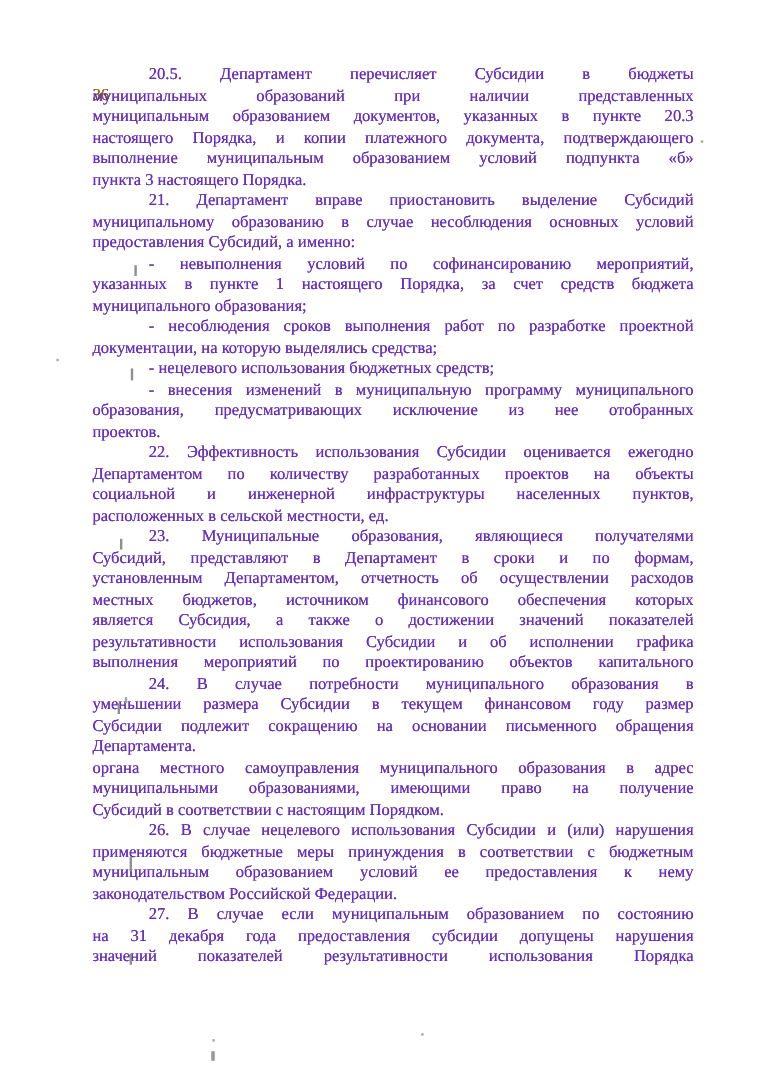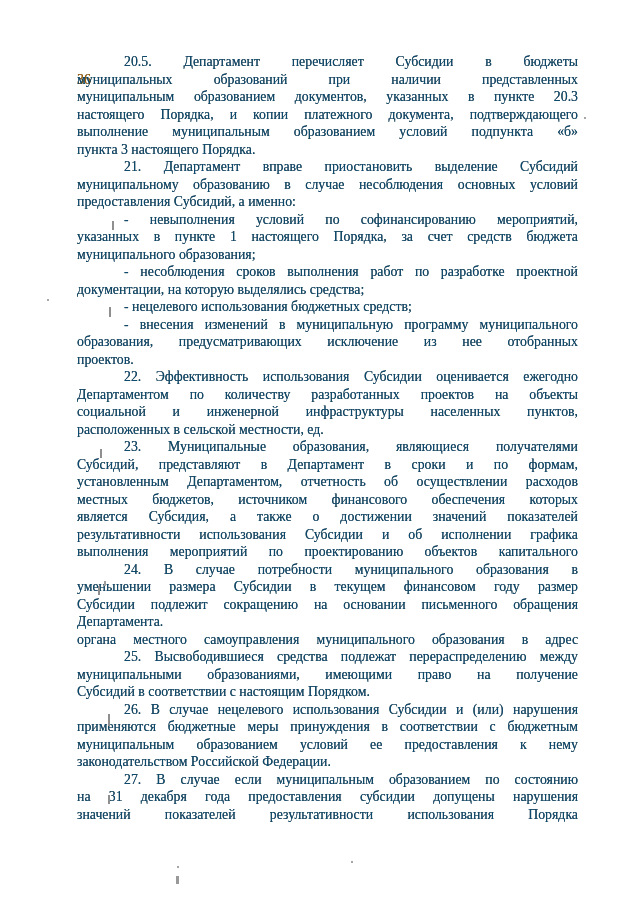--- a/index.html
+++ b/index.html
@@ -12,21 +12,21 @@
     position:relative;width:640px;height:905px;background:#ffffff;overflow:hidden;
   }
   .page-number{
     position:absolute;top:36px;left:77px;width:501px;
     font-size:14px;color:#a16207;
     text-shadow:0 0 .5px rgba(25,25,25,.75);
     margin-top:36px;
   }
   .doc-body{
     position:absolute;top:53px;left:77px;width:501px;
-    font-size:13.8px;line-height:17.5px;color:#0c4a6e;
+    font-size:13.8px;line-height:17.5px;color:#6d28d9;
     text-shadow:0 0 .5px rgba(25,25,25,.75);
   }
   .line{text-align:justify;text-align-last:justify;}
   .line.last{text-align-last:left;}
   .line.indent{text-indent:47px;}
   
   .artifact{position:absolute;background:#8f8f8f;}
   .a1{left:112px;top:221px;width:2px;height:9px;}
   .a2{left:47px;top:299px;width:2px;height:2px;background:#aaa;}
   .a3{left:109px;top:307px;width:2px;height:10px;}
@@ -74,21 +74,20 @@
       <div class="line">установленным Департаментом, отчетность об осуществлении расходов</div>
       <div class="line">местных бюджетов, источником финансового обеспечения которых</div>
       <div class="line">является Субсидия, а также о достижении значений показателей</div>
       <div class="line">результативности использования Субсидии и об исполнении графика</div>
       <div class="line">выполнения мероприятий по проектированию объектов капитального</div>
       <div class="line indent">24. В случае потребности муниципального образования в</div>
       <div class="line">уменьшении размера Субсидии в текущем финансовом году размер</div>
       <div class="line">Субсидии подлежит сокращению на основании письменного обращения</div>
       <div class="line last">Департамента.</div>
       <div class="line">органа местного самоуправления муниципального образования в адрес</div>
-      <div class="line indent">25. Высвободившиеся средства подлежат перераспределению между</div>
       <div class="line">муниципальными образованиями, имеющими право на получение</div>
       <div class="line last">Субсидий в соответствии с настоящим Порядком.</div>
       <div class="line indent">26. В случае нецелевого использования Субсидии и (или) нарушения</div>
       <div class="line">применяются бюджетные меры принуждения в соответствии с бюджетным</div>
       <div class="line">муниципальным образованием условий ее предоставления к нему</div>
       <div class="line last">законодательством Российской Федерации.</div>
       <div class="line indent">27. В случае если муниципальным образованием по состоянию</div>
       <div class="line">на 31 декабря года предоставления субсидии допущены нарушения</div>
       <div class="line">значений показателей результативности использования Порядка</div>
     </div>

